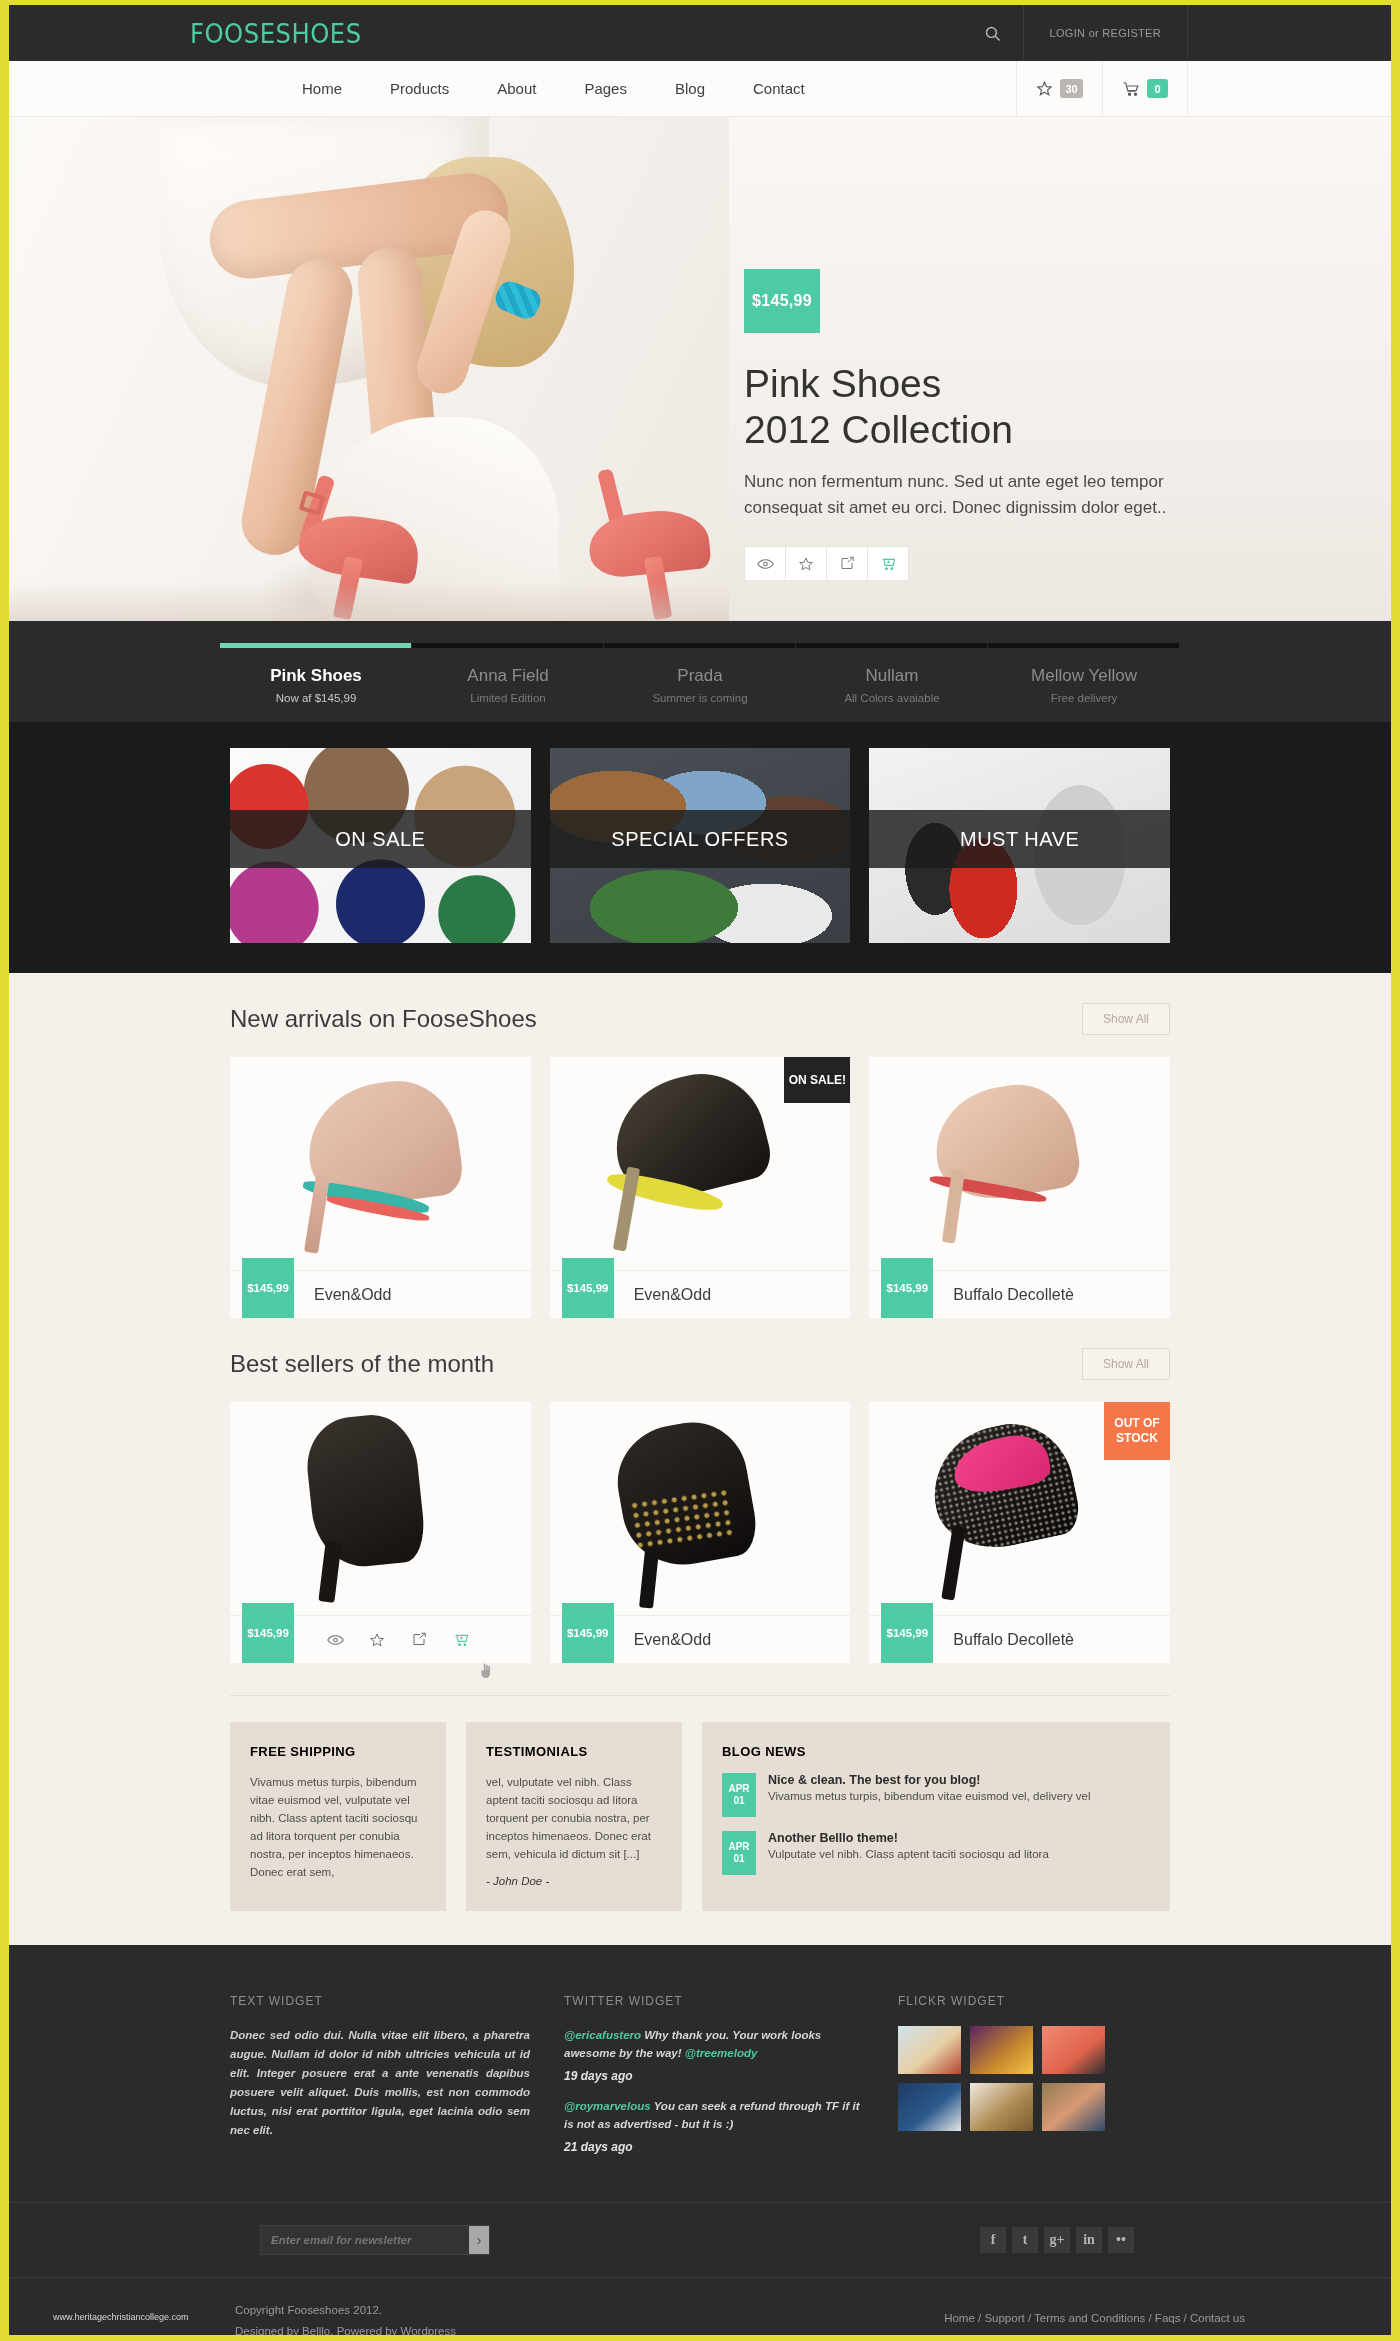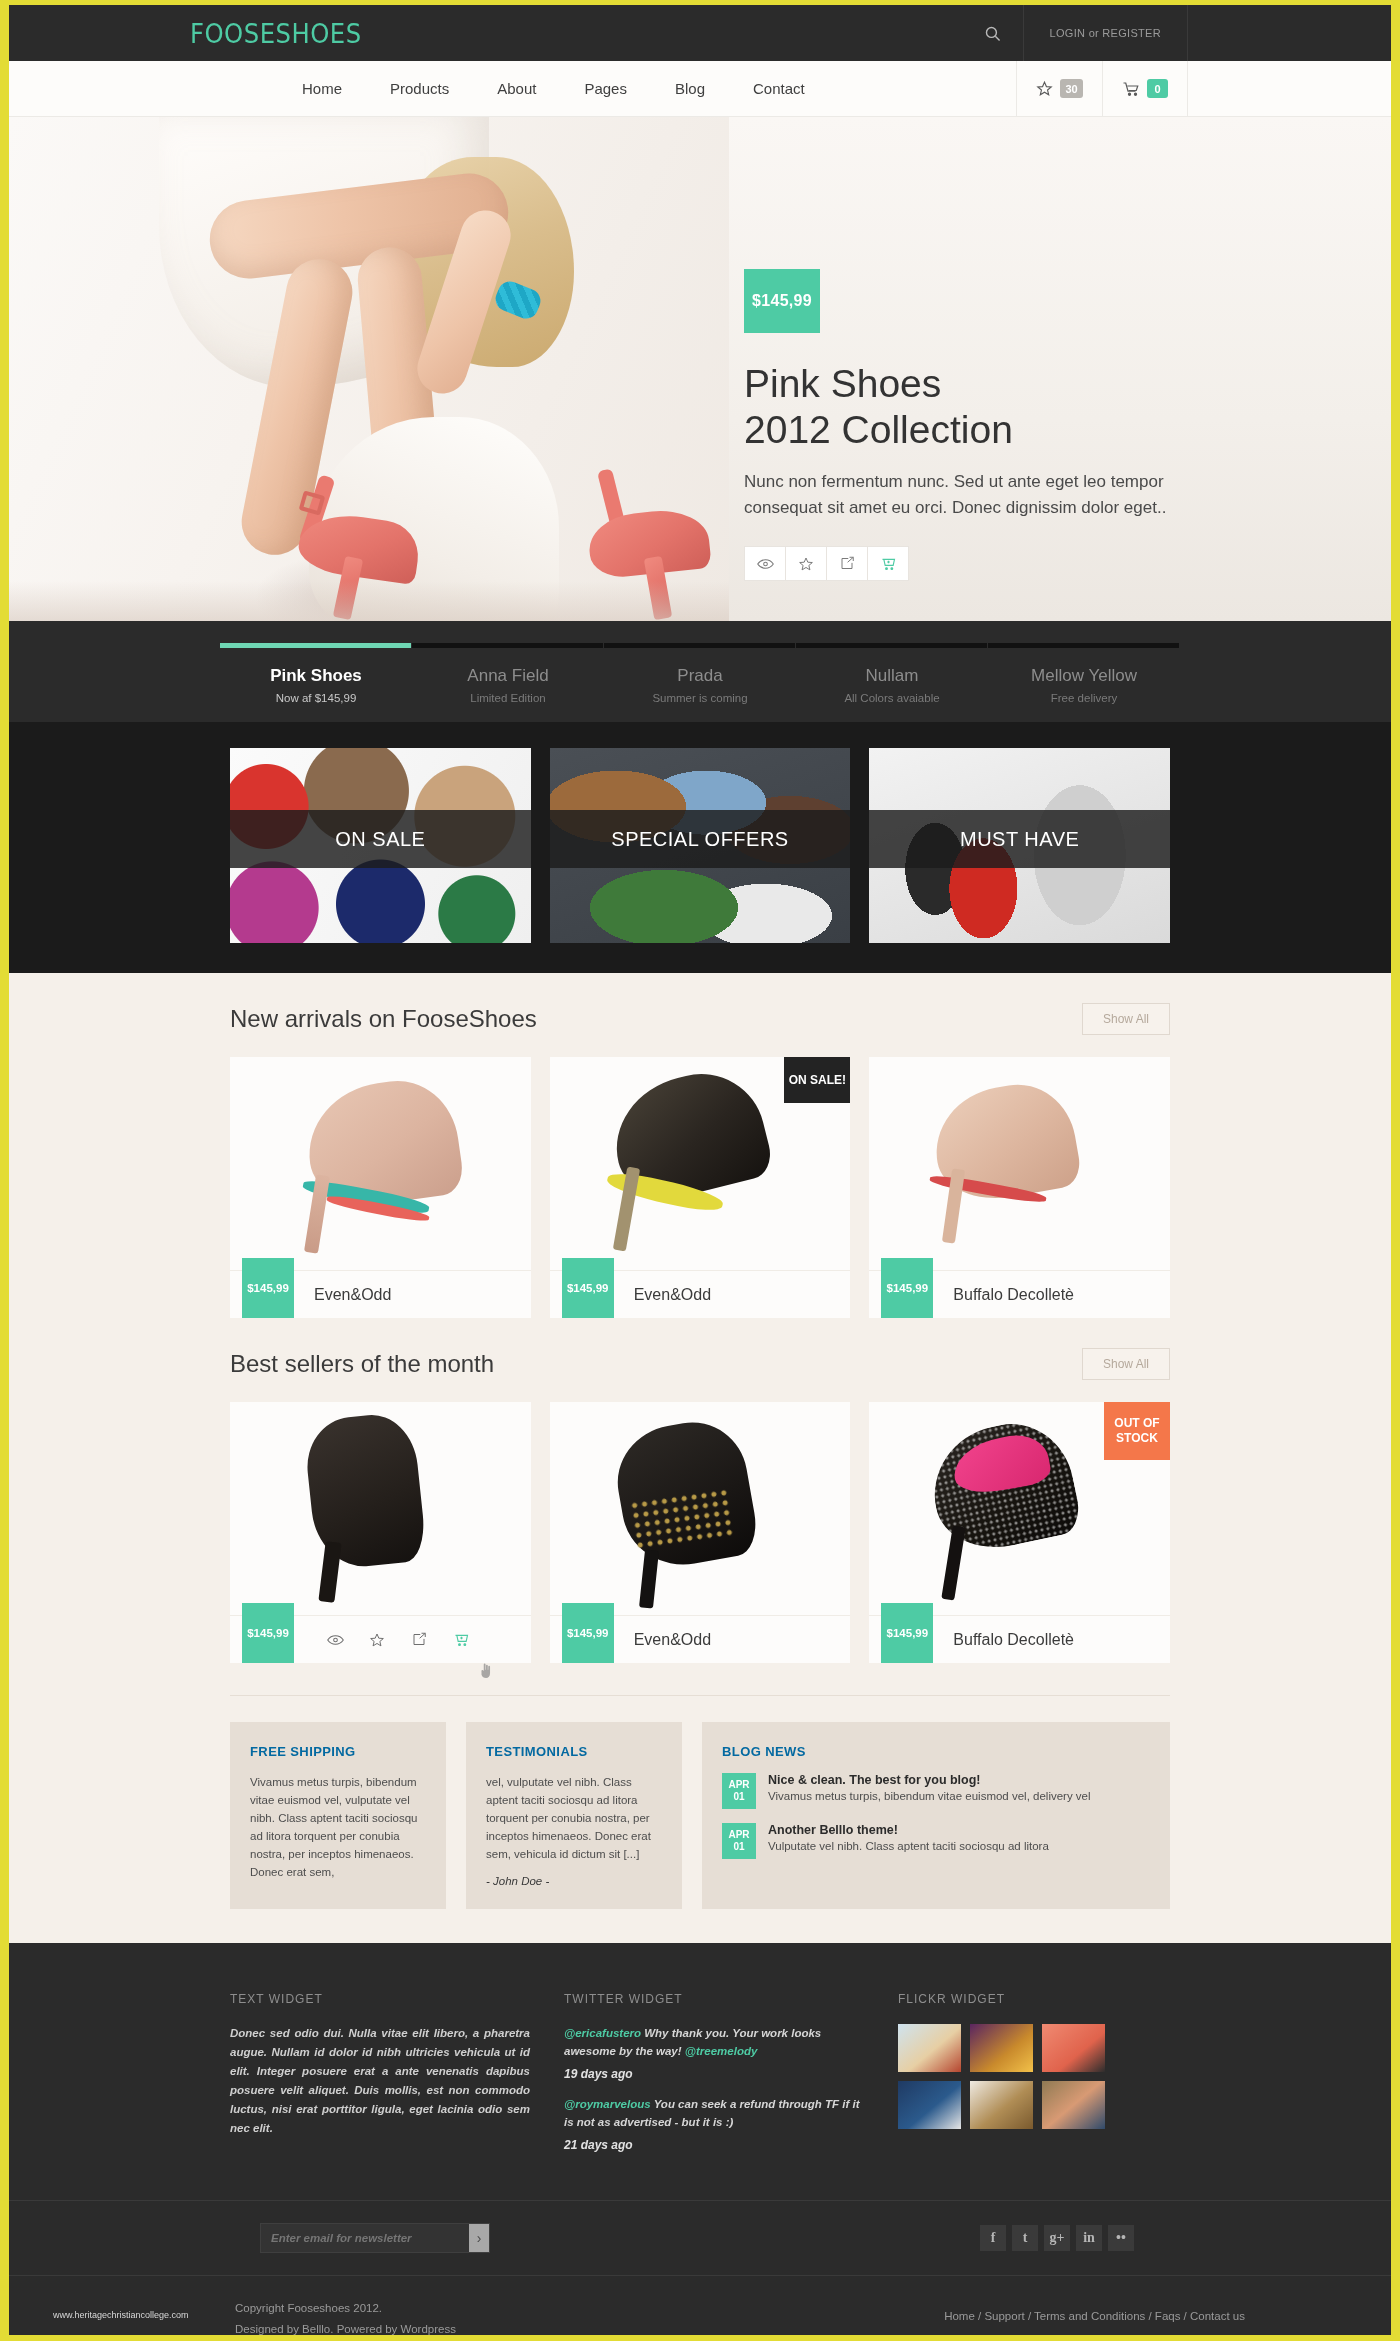--- a/index.html
+++ b/index.html
@@ -350,35 +350,35 @@
 
   
   .infowrap { width: 940px; margin: 0 auto; padding-top: 32px; }
   .divider { height: 1px; background: #e6ded5; }
   .info-row { display: flex; gap: 20px; padding: 26px 0 34px; }
   .info-box { background: #e6ded5; padding: 22px 20px; }
   .info-box.w1 { width: 216px; }
   .info-box.w2 { width: 216px; }
   .info-box.w3 { flex: 1; }
   .info-title {
-    font-size: 13px; font-weight: bold; color: #0369a1; letter-spacing: .4px;
+    font-size: 13px; font-weight: bold; color: #000000; letter-spacing: .4px;
     margin-bottom: 14px;
     font-family: "Liberation Sans Narrow","Liberation Sans",sans-serif;
   }
   .info-text {
     font-size: 11.5px; line-height: 18px; color: #4d4d4d;
     font-family: "Liberation Sans Narrow","Liberation Sans",sans-serif;
   }
   .info-author {
     font-size: 11.5px; font-style: italic; color: #3a3a3a; margin-top: 12px;
     font-family: "Liberation Sans Narrow","Liberation Sans",sans-serif;
   }
   .blog-item { display: flex; gap: 12px; margin-bottom: 14px; }
   .blog-date {
-    width: 34px; height: 36px; background: #4ecba4; color: #fff; flex: 0 0 34px;
+    width: 34px; height: 44px; background: #4ecba4; color: #fff; flex: 0 0 34px;
     display: flex; flex-direction: column; align-items: center; justify-content: center;
     font-size: 10px; font-weight: bold; line-height: 12px;
     font-family: "Liberation Sans Narrow","Liberation Sans",sans-serif;
   }
   .blog-h {
     font-size: 12.5px; font-weight: bold; color: #2b2b2b;
     font-family: "Liberation Sans Narrow","Liberation Sans",sans-serif;
   }
   .blog-p {
     font-size: 11.5px; color: #4d4d4d; margin-top: 3px;

